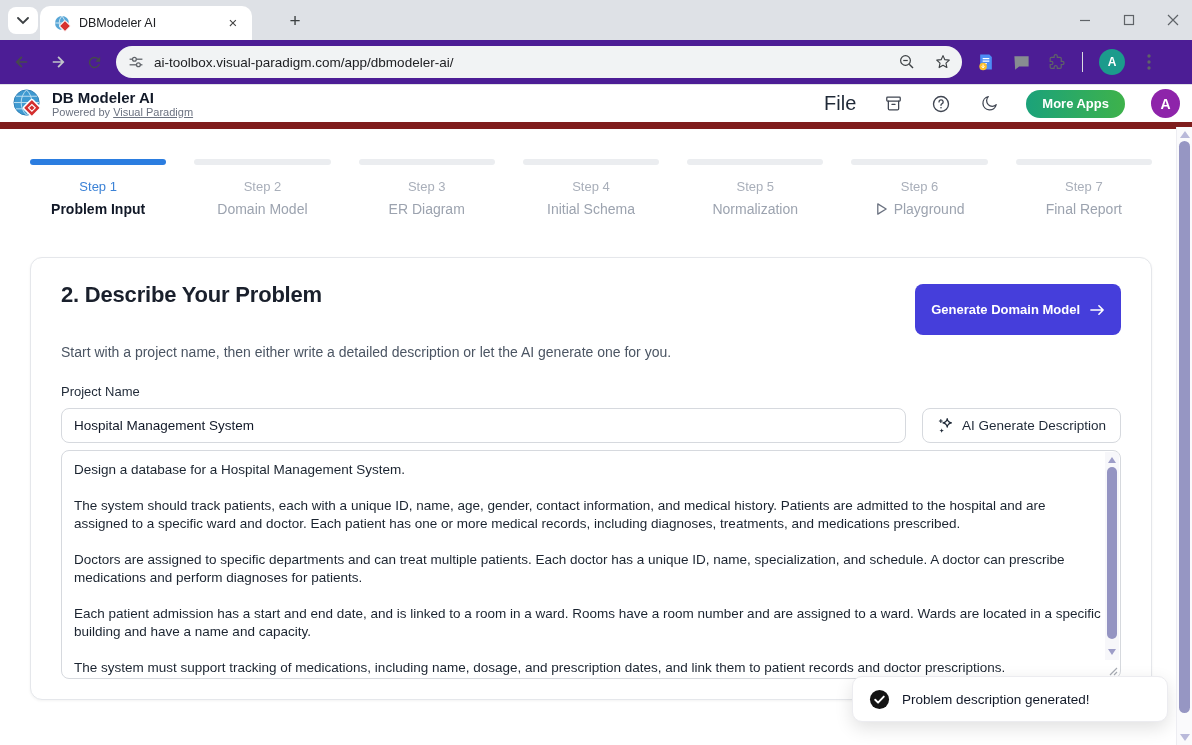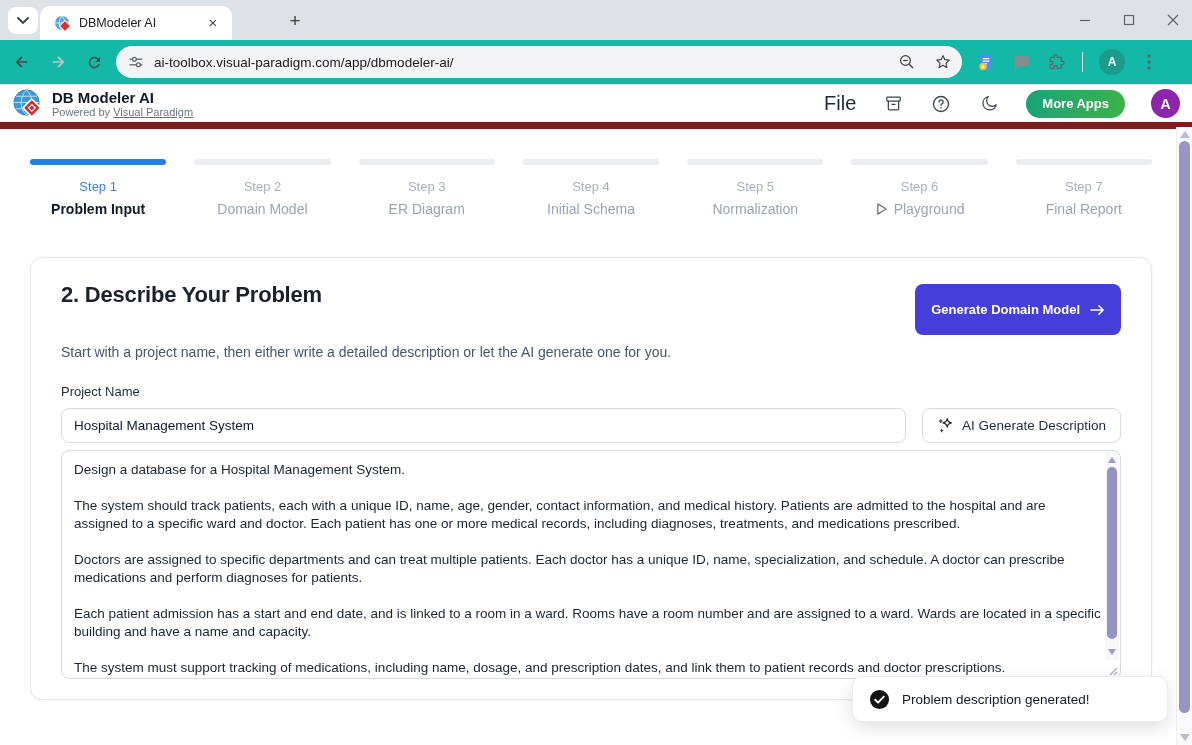--- a/index.html
+++ b/index.html
@@ -1,28 +1,28 @@
 <!DOCTYPE html>
 <html><head>
 <meta charset="utf-8">
 <style>
   * { margin:0; padding:0; box-sizing:border-box; }
   html,body { width:1192px; height:745px; overflow:hidden; font-family:"Liberation Sans", sans-serif; background:#fff; }
 
   
   .tabstrip { position:absolute; top:0; left:0; right:0; height:40px; background:#dee1e6; }
   .tab-search { position:absolute; left:8px; top:7px; width:30px; height:27px; background:#fff; border-radius:8px; display:flex; align-items:center; justify-content:center; color:#444; }
-  .tab { position:absolute; left:40px; top:6px; width:192px; height:34px; background:#fff; border-radius:10px 10px 0 0; display:flex; align-items:center; padding:0 10px 0 14px; }
+  .tab { position:absolute; left:40px; top:6px; width:212px; height:34px; background:#fff; border-radius:10px 10px 0 0; display:flex; align-items:center; padding:0 10px 0 14px; }
   .tab-title { font-size:12.5px; color:#202124; flex:1; margin-left:8px; white-space:nowrap; overflow:hidden; }
   .tab-close { font-size:15px; color:#444; width:18px; height:18px; line-height:17px; text-align:center; border-radius:50%; }
   .newtab { position:absolute; left:282px; top:8px; width:26px; height:26px; font-size:19px; color:#3c4043; display:flex; align-items:center; justify-content:center; }
   .wincontrols { position:absolute; right:12px; top:0; height:40px; display:flex; align-items:center; gap:30px; color:#5f6368; }
   .wc { width:14px; height:14px; display:flex; align-items:center; justify-content:center; }
 
-  .toolbar { position:absolute; top:40px; left:0; right:0; height:45px; background:#14b8a6; border-bottom:1px solid #dfe1e5; display:flex; align-items:center; }
+  .toolbar { position:absolute; top:40px; left:0; right:0; height:45px; background:#4c1d95; border-bottom:1px solid #dfe1e5; display:flex; align-items:center; }
   .navbtn { width:28px; height:28px; display:flex; align-items:center; justify-content:center; margin-left:8px; }
   .urlbar { height:32px; flex:0 0 846px; margin-left:8px; background:#f1f3f4; border-radius:16px; display:flex; align-items:center; padding:0 10px 0 12px; }
   .url-text { font-size:13.5px; color:#202124; margin-left:10px; flex:1; white-space:nowrap; overflow:hidden; }
   .toolbar-icons { display:flex; align-items:center; gap:16px; margin-left:14px; }
   .tb-sep { width:1px; height:20px; background:#dadce0; }
   .avatar-sm { width:26px; height:26px; border-radius:50%; background:#1c9b8c; color:#fff; font-size:12px; font-weight:bold; display:flex; align-items:center; justify-content:center; }
 
   
   .page { position:absolute; top:85px; left:0; right:0; bottom:0; background:#fff; }
 

